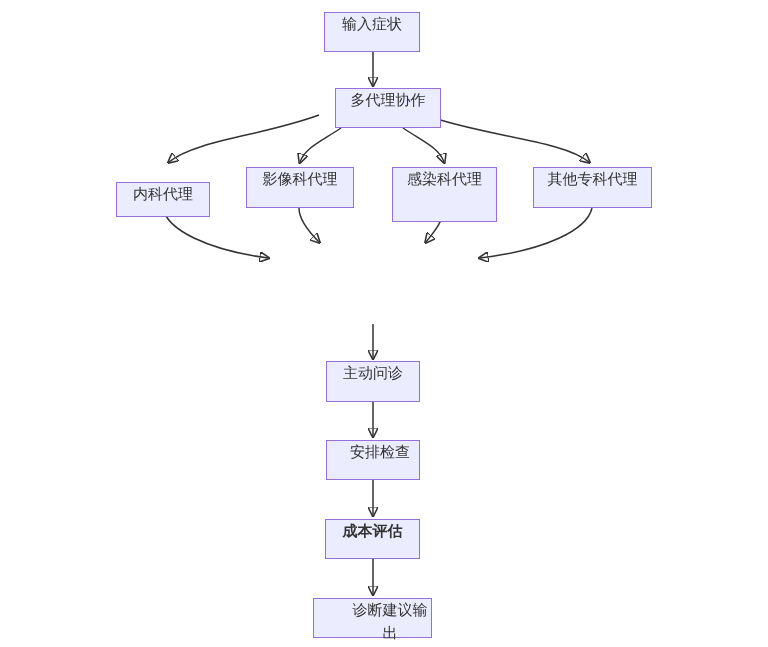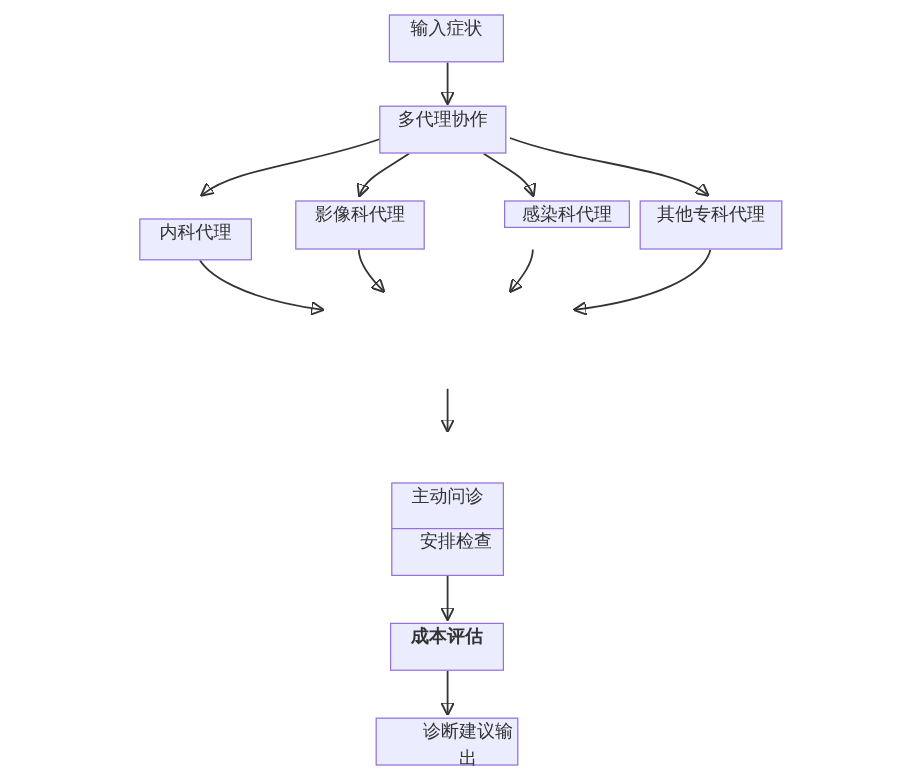--- a/index.html
+++ b/index.html
@@ -65,42 +65,42 @@
     <path d="M373,324 L373,358" marker-end="url(#arrow)"></path>
     <path d="M373,402 L373,436" marker-end="url(#arrow)"></path>
     <path d="M373,480 L373,515" marker-end="url(#arrow)"></path>
     <path d="M373,559 L373,594" marker-end="url(#arrow)"></path>
   </svg>
 
   <div class="node" style="left:324px; top:12px; width:96px; height:40px;">
     <span>输入症状</span>
   </div>
 
-  <div class="node" style="left:316px; top:88px; width:106px; height:40px;">
+  <div class="node" style="left:335px; top:88px; width:106px; height:40px;">
     <span>多代理协作</span>
   </div>
 
   <div class="node" style="left:116px; top:182px; width:94px; height:35px;">
     <span>内科代理</span>
   </div>
 
   <div class="node" style="left:246px; top:167px; width:108px; height:41px;">
     <span>影像科代理</span>
   </div>
 
-  <div class="node" style="left:392px; top:167px; width:105px; height:23px;margin-left:28px;">
+  <div class="node" style="left:392px; top:167px; width:105px; height:55px;">
     <span>感染科代理</span>
   </div>
 
   <div class="node" style="left:533px; top:167px; width:119px; height:41px;font-family:Liberation Serif, serif;">
     <span>其他专科代理</span>
   </div>
 
 
-  <div class="node" style="left:326px; top:361px; width:94px; height:41px;margin-top:41px;">
+  <div class="node" style="left:326px; top:361px; width:94px; height:41px;">
     <span>主动问诊</span>
   </div>
 
   <div class="node" style="left:326px; top:440px; width:94px; height:40px;padding-left:14px;">
     <span>安排检查</span>
   </div>
 
   <div class="node" style="left:325px; top:519px; width:95px; height:40px;font-weight:bold;">
     <span>成本评估</span>
   </div>

